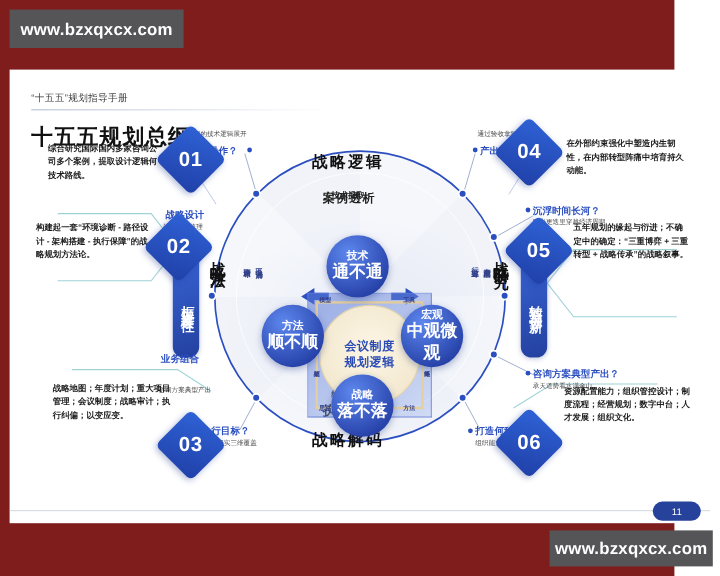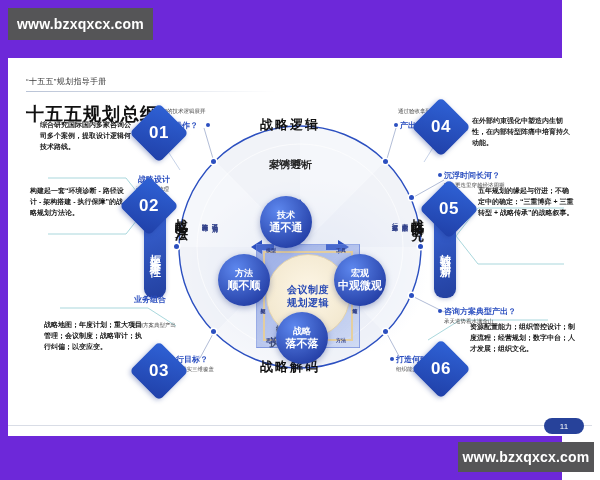--- a/index.html
+++ b/index.html
@@ -2,21 +2,21 @@
 <html><head>
 <meta charset="utf-8">
 <style>
   * { box-sizing: border-box; margin: 0; padding: 0; }
   html, body {
     width: 600px; height: 480px;
     background: #ffffff;
     font-family: "Liberation Sans", "DejaVu Sans", sans-serif;
     overflow: hidden;
   }
-  #stage { position: relative; width: 562px; height: 480px; background:#6d28d9; }
+  #stage { position: relative; width: 562px; height: 480px; background:#7f1d1d; }
 
   
   .watermark {
     position: absolute;
     background: #555557;
     color: #ffffff;
     font-size: 14px;
     font-weight: bold;
     letter-spacing: .2px;
     display: flex; align-items: center; justify-content: center;
@@ -128,21 +128,21 @@
 
   
   .sat {
     position: absolute; border-radius: 50%;
     background: radial-gradient(circle at 35% 28%, #5d87ee, #2540a7 78%);
     color: #fff; font-weight: bold; font-size: 9px;
     display: flex; flex-direction: column; align-items: center;
     justify-content: center; line-height: 1.25; text-align: center;
     box-shadow: 0 2px 6px rgba(25,45,120,.35);
   }
-  .satsm { font-size: 11px; font-family: Liberation Serif, serif; }
+  .satsm { font-size: 14px; font-family: Liberation Serif, serif; }
 
   
   #core-square {
     position: absolute; left: 248px; top: 186px; width: 104px; height: 104px;
     background: linear-gradient(135deg, rgba(90,120,215,.55), rgba(150,175,235,.35));
     border: 1px solid rgba(90,120,215,.45);
   }
   #core-square2 {
     position: absolute; left: 255px; top: 193px; width: 90px; height: 90px;
     border: 2px solid rgba(232,206,150,.9);
@@ -226,21 +226,21 @@
 
       <div class="ringdot" style="left:203px;top:101px"></div>
       <div class="ringdot" style="left:375px;top:101px"></div>
       <div class="ringdot" style="left:401px;top:137px"></div>
       <div class="ringdot" style="left:401px;top:235px"></div>
       <div class="ringdot" style="left:375px;top:271px"></div>
       <div class="ringdot" style="left:203px;top:271px"></div>
       <div class="ringdot" style="left:166px;top:186px"></div>
       <div class="ringdot" style="left:410px;top:186px"></div>
 
-      <div class="bigblack" style="left:252px;top:58px">战略逻辑</div>
+      <div class="bigblack" style="left:252px;top:68px">战略逻辑</div>
       <div class="bigblack" style="left:261px;top:100px;font-size:10px;letter-spacing:1px;color:#222">案例透析</div>
       <div class="qsub" style="left:268px;top:100px;font-size:7px;font-weight:bold;color:#222">技术提取</div>
 
       <div class="qlab" style="left:150px;top:62px">如何操作？</div>
       <div class="qsub" style="left:148px;top:50px">详细的技术逻辑展开</div>
       <div class="dot" style="left:198px;top:65px"></div>
 
       <div class="qlab" style="left:392px;top:62px">产出什么？</div>
       <div class="qsub" style="left:390px;top:50px">通过验收拿到回款</div>
       <div class="dot" style="left:386px;top:65px"></div>
@@ -288,21 +288,21 @@
       <div class="cornerlab v" style="left:252px;top:208px">路径</div>
       <div class="cornerlab v" style="left:344px;top:208px">节奏</div>
       <div class="cornerlab v" style="left:252px;top:246px">框架</div>
       <div class="cornerlab v" style="left:344px;top:246px">策略</div>
 
       <div id="core">
         <div>会议制度</div>
         <div>规划逻辑</div>
       </div>
 
-      <div class="sat" style="left:252px;top:138px;width:52px;height:52px">
+      <div class="sat" style="left:264px;top:138px;width:52px;height:52px">
         <span>技术</span>
         <span class="satsm">通不通</span>
       </div>
       <div class="sat" style="left:268px;top:254px;width:52px;height:52px">
         <span>战略</span>
         <span class="satsm">落不落</span>
       </div>
       <div class="sat" style="left:326px;top:196px;width:52px;height:52px">
         <span>宏观</span>
         <span class="satsm">中观微观</span>

